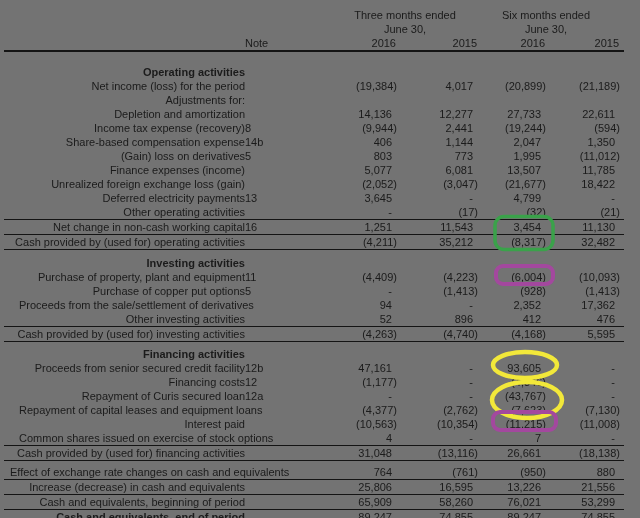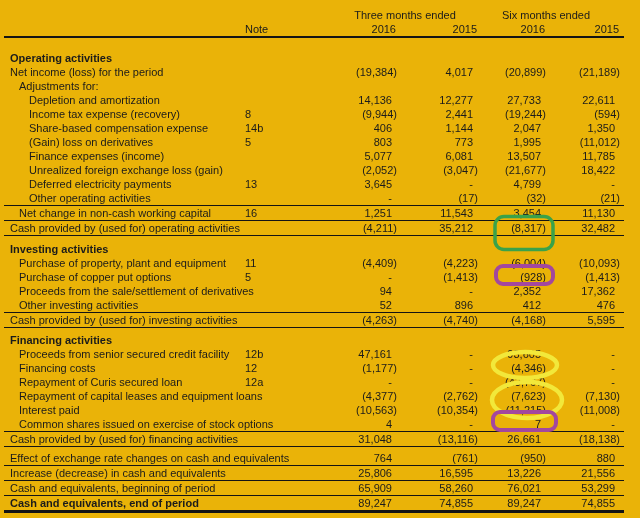--- a/index.html
+++ b/index.html
@@ -1,31 +1,31 @@
 <!DOCTYPE html>
 <html><head>
 <meta charset="utf-8">
 <style>
   html,body { margin:0; padding:0; }
   .page {
     position:relative; width:640px; height:518px;
-    background:#eab308; overflow:hidden;
+    background:#737373; overflow:hidden;
     font-family:"Liberation Sans", sans-serif;
     color:#1b1b1b;
   }
   table.cf {
     position:absolute; left:4px; top:8px; width:620px;
     border-collapse:collapse; table-layout:fixed;
   }
   .cf tr { height:14px; }
   .cf th, .cf td {
     padding:0; font-size:11px; line-height:14px; font-weight:normal;
     white-space:nowrap; overflow:visible; vertical-align:bottom;
   }
-  .cf .lbl  { text-align:left; padding-left:6px; }
+  .cf .lbl  { text-align:right; padding-left:6px; }
   .cf .ind1 { padding-left:15px; }
   .cf .ind2 { padding-left:25px; }
   .cf .note { text-align:left; }
   .cf .num  { text-align:right; padding-right:4px; }
   .cf .num.nop { padding-right:9px; }
   .cf .yr   { text-align:right; padding-right:5px; }
   .cf .grp1 { text-align:center; padding-left:58px; }
   .cf .grp2 { text-align:center; padding-right:14px;margin-top:8px; }
   .cf tr.years th { border-bottom:2px solid #141414; }
   .cf tr.rule td { border-bottom:1px solid #141414; }
@@ -51,20 +51,26 @@
         <col style="width:68px">
         <col style="width:74px">
     </colgroup>
     <thead>
       <tr>
         <th class="lbl"></th>
         <th></th>
         <th class="grp1" colspan="2">Three months ended</th>
         <th class="grp2" colspan="2">Six months ended</th>
       </tr>
+      <tr>
+        <th class="lbl"></th>
+        <th></th>
+        <th class="grp1" colspan="2">June 30,</th>
+        <th class="grp2" colspan="2">June 30,</th>
+      </tr>
       <tr class="years">
         <th class="lbl"></th>
         <th class="note">Note</th>
         <th class="yr">2016</th>
         <th class="yr">2015</th>
         <th class="yr">2016</th>
         <th class="yr">2015</th>
       </tr>
     </thead>
     <tbody id="cf-body">

